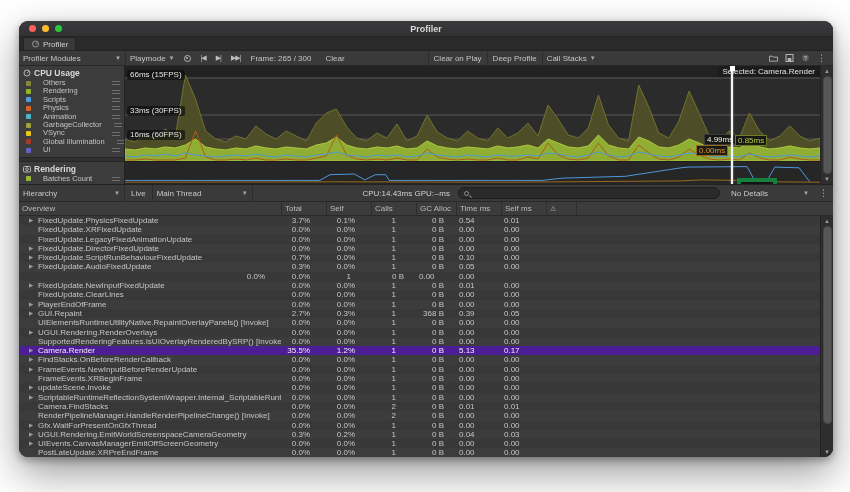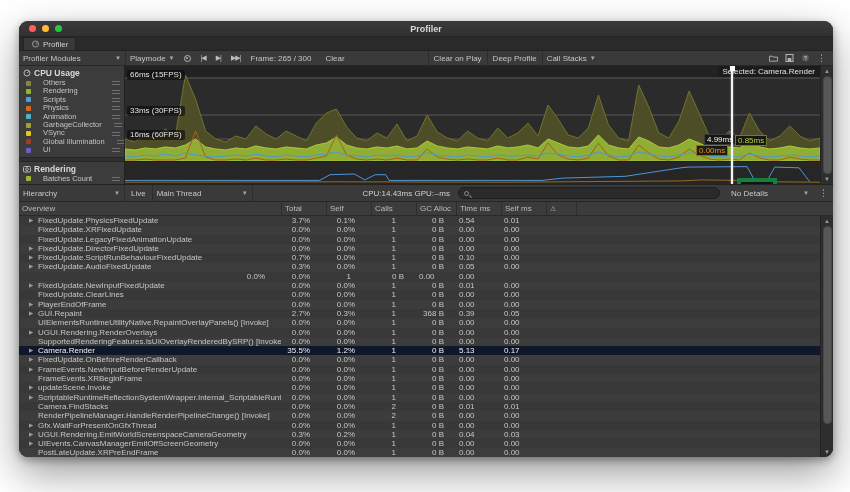--- a/index.html
+++ b/index.html
@@ -73,21 +73,21 @@
   
   .grid-cols{display:grid;grid-template-columns:262px 45px 45px 45px 40px 45px 45px 30px 1fr;}
   .thead{height:14px;background:#3c3c3c;border-bottom:1px solid #292929;align-items:center;font-size:8px;color:#bcbcbc;}
   .th{padding-left:3px;border-left:1px solid #2d2d2d;height:100%;display:flex;align-items:center;overflow:hidden;white-space:nowrap;}
   .th:first-child{border-left:none;}
   .warn-ic{color:#b8b8b8;font-size:7px;line-height:7px;}
   .tbody{position:relative;height:251px;overflow:hidden;background:#3a3a3a;}
   .trow{height:9.3px;align-items:center;font-size:8px;color:#c6c6c6;line-height:9.3px;}
   .trow:nth-child(odd){background:#383838;}
   .trow:nth-child(even){background:#3c3c3c;}
-  .trow.selected{background:#0f172a;color:#efefef;}
+  .trow.selected{background:#4c1d95;color:#efefef;}
   .cell-name{display:flex;align-items:center;overflow:hidden;white-space:nowrap;padding-left:10px;}
   .exp{width:9px;flex:none;font-size:5.5px;color:#9b9b9b;}
   .num{text-align:right;padding-right:16px;overflow:hidden;white-space:nowrap;}
   .num-calls{text-align:right;padding-right:20px;}
   .num-gc{text-align:right;padding-right:12px;}
   .num-left{text-align:left;padding-left:3px;}
   .table-sb{position:absolute;right:0;top:195px;bottom:0;width:13px;background:#2e2e2e;border-left:1px solid #232323;display:flex;flex-direction:column;align-items:center;padding:1px 0;}
   .table-sb .sb-thumb{flex:none;height:198px;}
   .sb-space{flex:1;}
   svg{display:block;}
@@ -507,21 +507,21 @@
           <div class="num num-calls">1</div>
           <div class="num num-gc">0 B</div>
           <div class="num-left">5.13</div>
           <div class="num-left">0.17</div>
           <div></div>
           <div></div>
         </div>
         <div class="trow grid-cols">
           <div class="cell-name">
             <span class="exp">▶</span>
-            <span>FixedUpdate.OnBeforeRenderCallback</span>
+            <span>FindStacks.OnBeforeRenderCallback</span>
           </div>
           <div class="num">0.0%</div>
           <div class="num">0.0%</div>
           <div class="num num-calls">1</div>
           <div class="num num-gc">0 B</div>
           <div class="num-left">0.00</div>
           <div class="num-left">0.00</div>
           <div></div>
           <div></div>
         </div>

